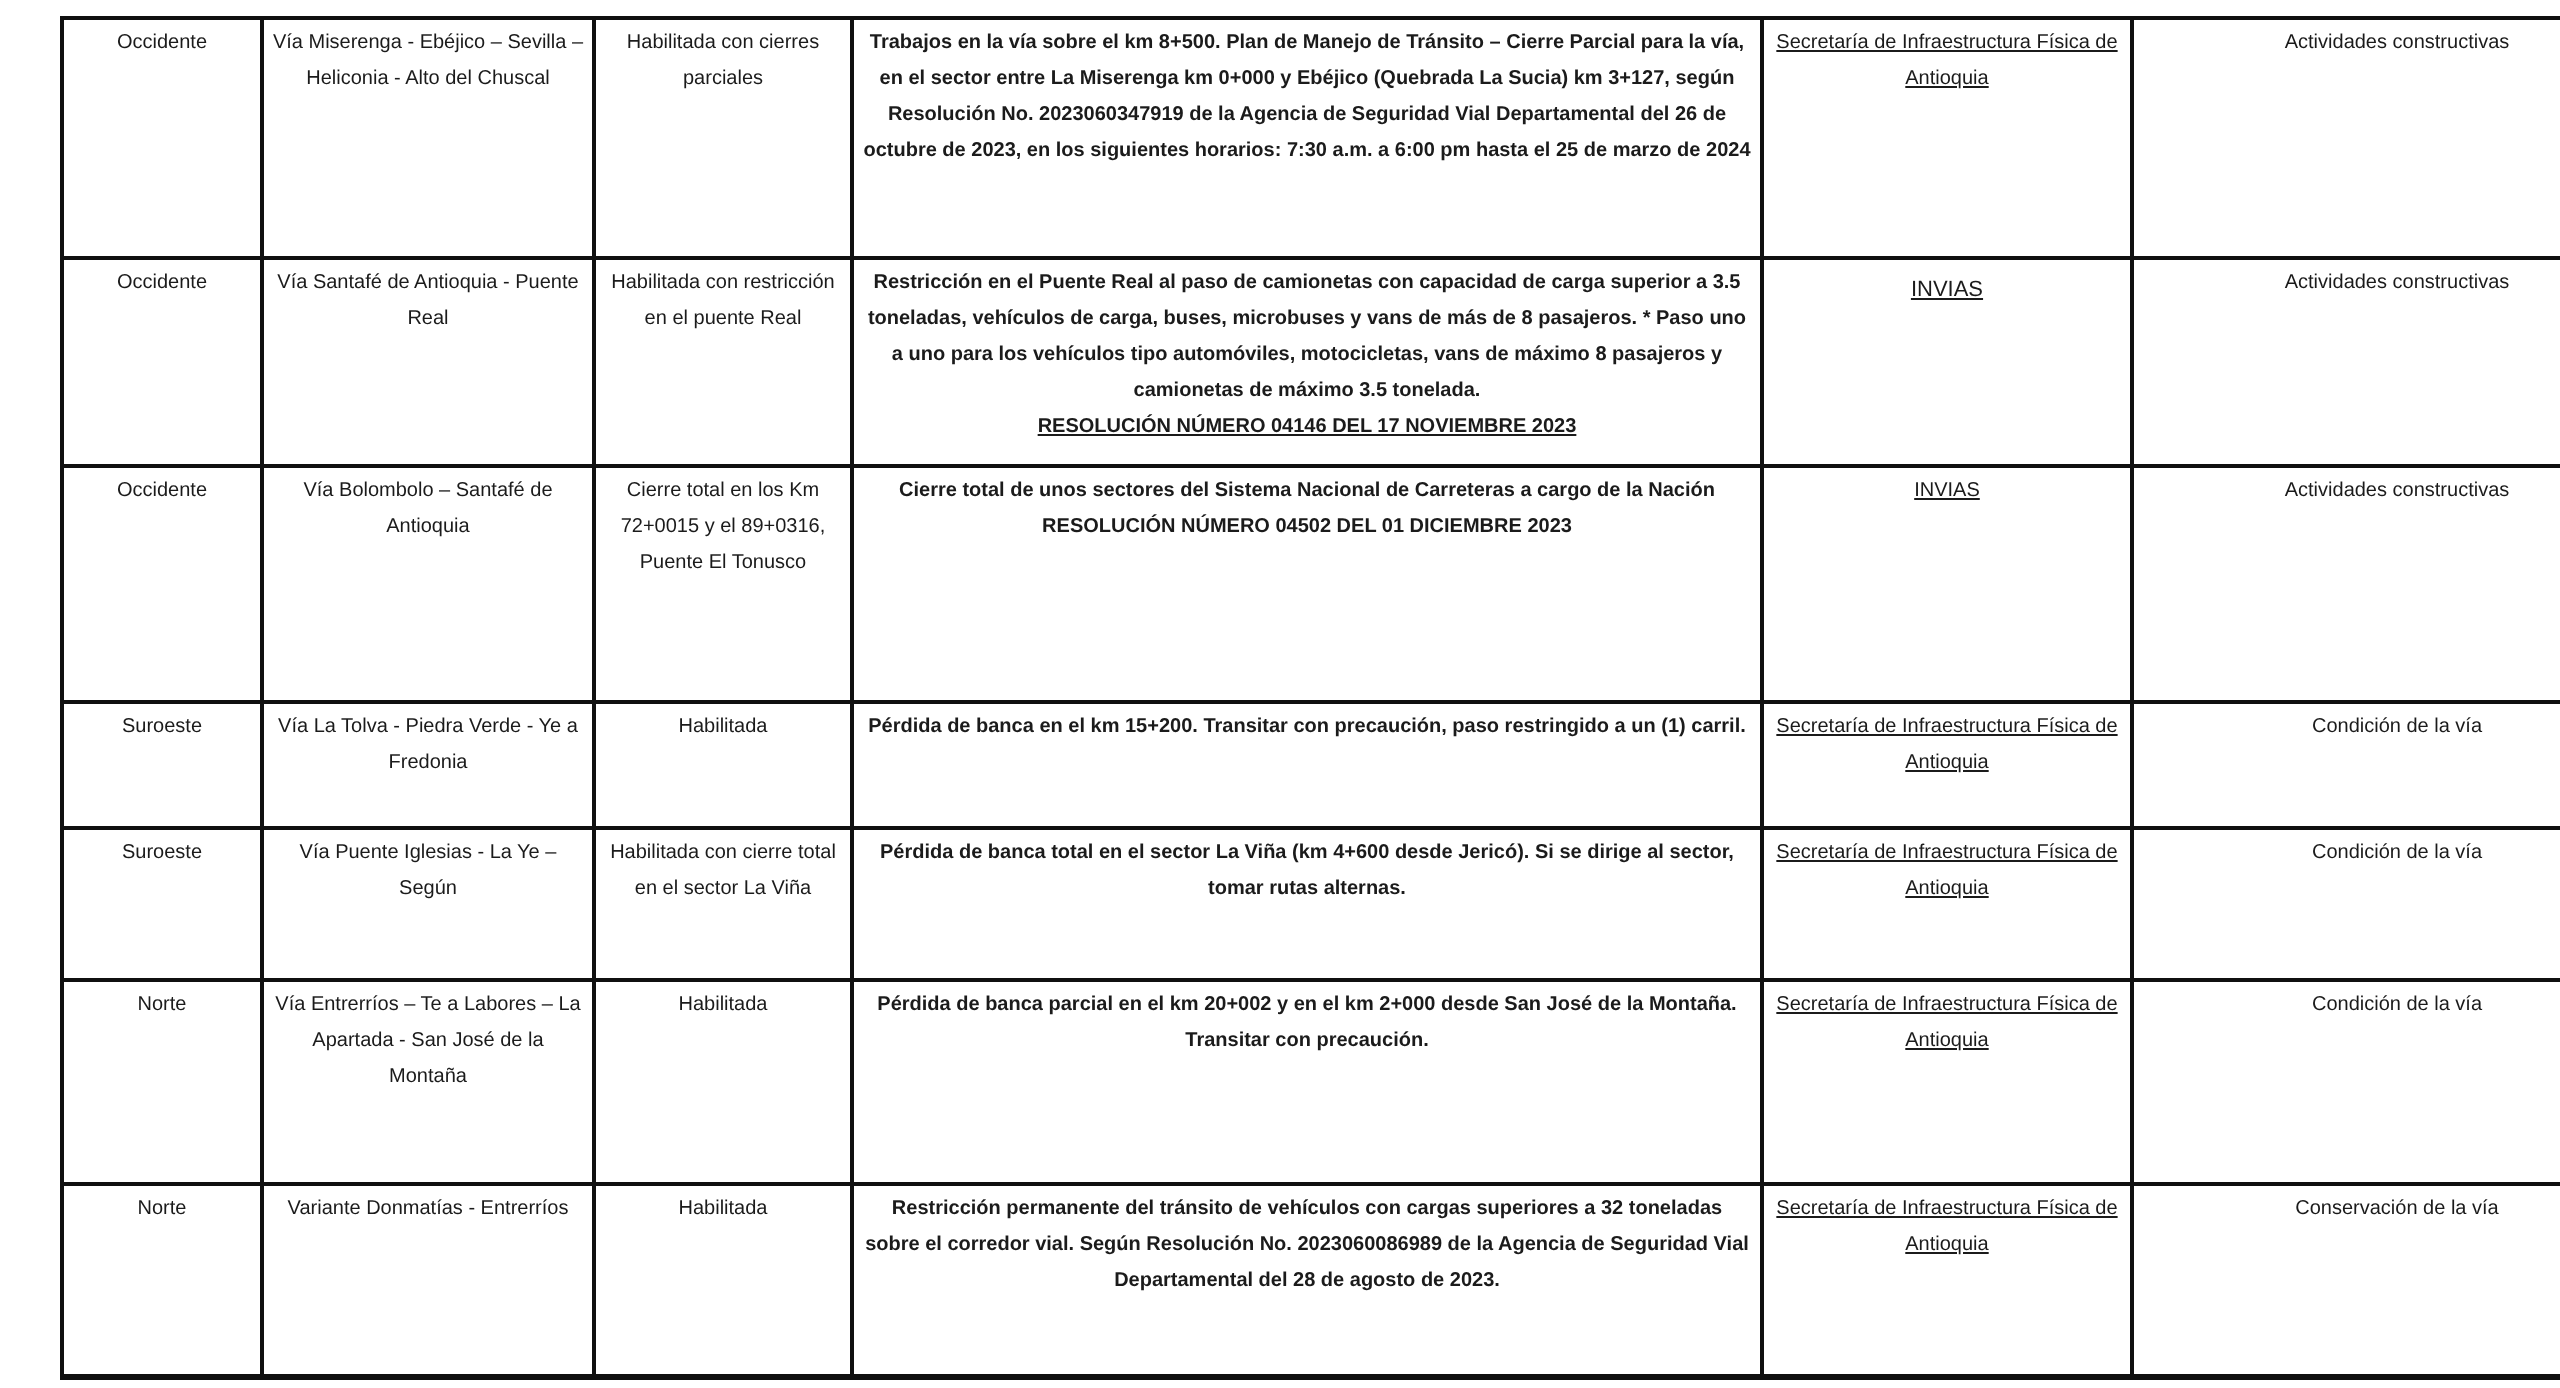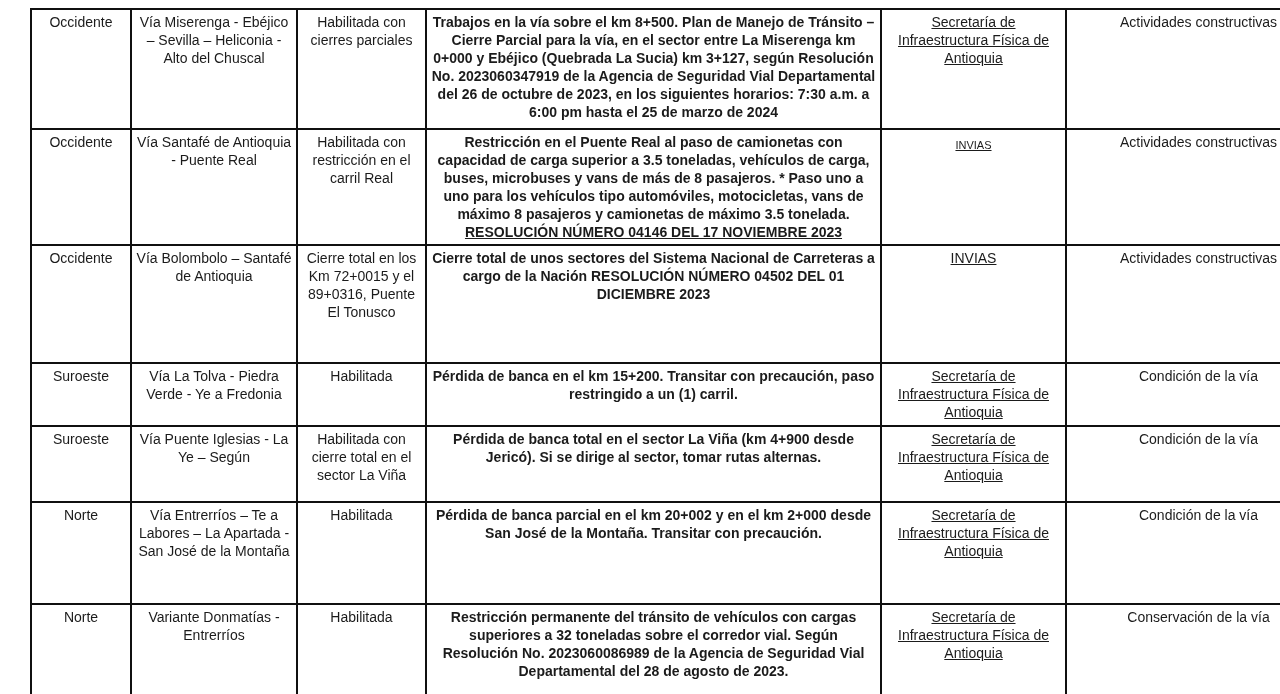--- a/index.html
+++ b/index.html
@@ -18,21 +18,21 @@
   table.roads {
     border-collapse: collapse;
     table-layout: fixed;
     width: 1300px;
   }
   table.roads td {
     border: 2px solid #101010;
     vertical-align: top;
     text-align: center;
     padding: 3px 4px;
-    font-size: 14px;
+    font-size: 10px;
     line-height: 18px;
   }
   table.roads tr.r-bottom td { border-bottom: 3px solid #101010; }
   td.desc {
     font-size: 13.2px;
     line-height: 16.4px;
     padding: 2px 6px;
     font-weight: bold;
   }
   td.entity {
@@ -77,21 +77,21 @@
         <td>Occidente</td>
         <td>Vía Miserenga - Ebéjico – Sevilla – Heliconia - Alto del Chuscal</td>
         <td>Habilitada con cierres parciales</td>
         <td class="desc">Trabajos en la vía sobre el km 8+500. Plan de Manejo de Tránsito – Cierre Parcial para la vía, en el sector entre La Miserenga km 0+000 y Ebéjico (Quebrada La Sucia) km 3+127, según Resolución No. 2023060347919 de la Agencia de Seguridad Vial Departamental del 26 de octubre de 2023, en los siguientes horarios: 7:30 a.m. a 6:00 pm hasta el 25 de marzo de 2024</td>
         <td class="entity">Secretaría de Infraestructura Física de Antioquia</td>
         <td class="category">Actividades constructivas</td>
       </tr>
       <tr style="height:104px;">
         <td>Occidente</td>
         <td>Vía Santafé de Antioquia - Puente Real</td>
-        <td>Habilitada con restricción en el carril Real</td>
+        <td>Habilitada con restricción en el puente Real</td>
         <td class="desc">
           <span>Restricción en el Puente Real al paso de camionetas con capacidad de carga superior a 3.5 toneladas, vehículos de carga, buses, microbuses y vans de más de 8 pasajeros. * Paso uno a uno para los vehículos tipo automóviles, motocicletas, vans de máximo 8 pasajeros y camionetas de máximo 3.5 tonelada.</span>
           <span class="underlined">RESOLUCIÓN NÚMERO 04146 DEL 17 NOVIEMBRE 2023</span>
         </td>
         <td class="entity small">INVIAS</td>
         <td class="category">Actividades constructivas</td>
       </tr>
       <tr style="height:118px;">
         <td>Occidente</td>
         <td>Vía Bolombolo – Santafé de Antioquia</td>
@@ -105,21 +105,21 @@
         <td>Vía La Tolva - Piedra Verde - Ye a Fredonia</td>
         <td>Habilitada</td>
         <td class="desc">Pérdida de banca en el km 15+200. Transitar con precaución, paso restringido a un (1) carril.</td>
         <td class="entity">Secretaría de Infraestructura Física de Antioquia</td>
         <td class="category">Condición de la vía</td>
       </tr>
       <tr style="height:76px;">
         <td>Suroeste</td>
         <td>Vía Puente Iglesias - La Ye – Según</td>
         <td>Habilitada con cierre total en el sector La Viña</td>
-        <td class="desc">Pérdida de banca total en el sector La Viña (km 4+900 desde Jericó). Si se dirige al sector, tomar rutas alternas.</td>
+        <td class="desc">Pérdida de banca total en el sector La Viña (km 4+600 desde Jericó). Si se dirige al sector, tomar rutas alternas.</td>
         <td class="entity">Secretaría de Infraestructura Física de Antioquia</td>
         <td class="category">Condición de la vía</td>
       </tr>
       <tr style="height:102px;">
         <td>Norte</td>
         <td>Vía Entrerríos – Te a Labores – La Apartada - San José de la Montaña</td>
         <td>Habilitada</td>
         <td class="desc">Pérdida de banca parcial en el km 20+002 y en el km 2+000 desde San José de la Montaña. Transitar con precaución.</td>
         <td class="entity">Secretaría de Infraestructura Física de Antioquia</td>
         <td class="category">Condición de la vía</td>

